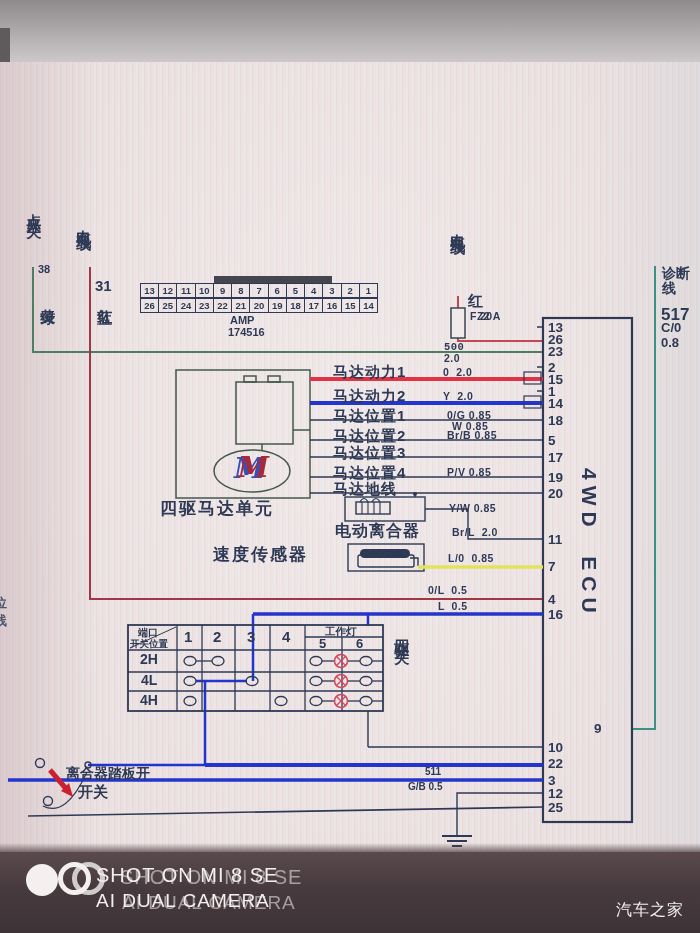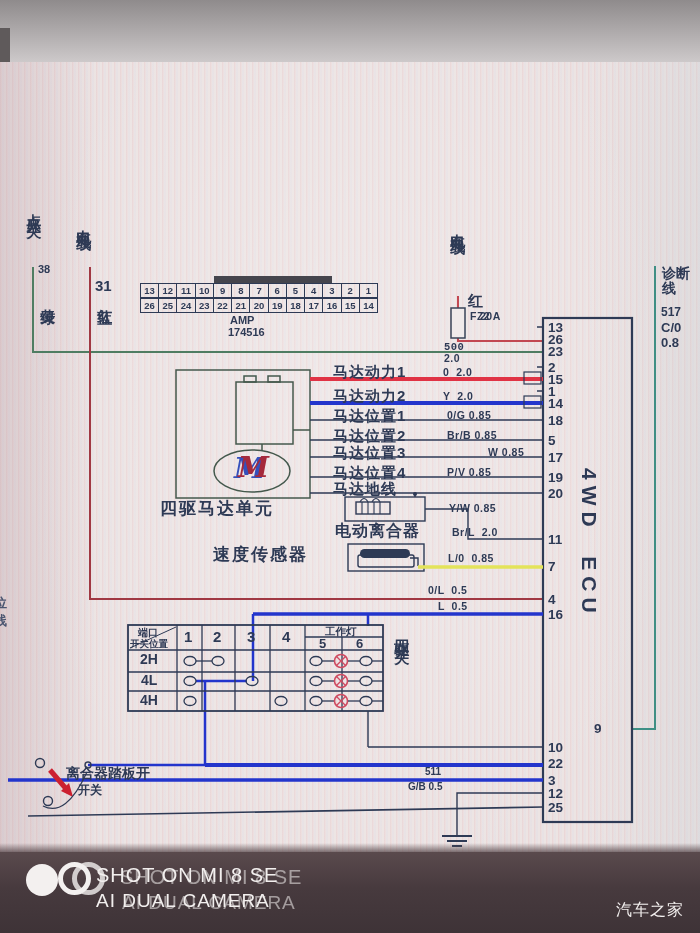--- a/index.html
+++ b/index.html
@@ -224,21 +224,21 @@
   <div class="t" style="left:228px;top:327px;font-size:11px;">174516</div>
 
   <div class="t vt" style="left:450px;top:222px;font-size:15px;">电瓶线</div>
   <div class="t" style="left:468px;top:293px;font-size:15px;">红</div>
   <div class="t code" style="left:470px;top:311px;">FZ2</div>
   <div class="t code" style="left:480px;top:311px;">20A</div>
   <div class="t code" style="left:444px;top:342px;font-family:Liberation Mono, monospace;">500</div>
   <div class="t code" style="left:444px;top:353px;">2.0</div>
 
   <div class="t" style="left:662px;top:266px;width:38px;font-size:14px;white-space:normal;">诊断线</div>
-  <div class="t" style="left:661px;top:306px;font-size:12px;">517</div>
+  <div class="t" style="left:661px;top:306px;font-size:17px;">517</div>
   <div class="t" style="left:661px;top:321px;font-size:13px;">C/0</div>
   <div class="t" style="left:661px;top:336px;font-size:13px;">0.8</div>
 
   <div class="t ecu-title" style="left:578px;top:468px;height:210px;">4WD  ECU</div>
   <span class="pin" style="top:320px;">13</span>
   <span class="pin" style="top:332px;">26</span>
   <span class="pin" style="top:344px;">23</span>
   <span class="pin" style="top:360px;">2</span>
   <span class="pin" style="top:372px;">15</span>
   <span class="pin" style="top:384px;">1</span>
@@ -263,21 +263,21 @@
   <div class="t" style="left:333px;top:388px;font-size:15px;letter-spacing:1px;">马达动力2</div>
   <div class="t" style="left:333px;top:408px;font-size:15px;letter-spacing:1px;">马达位置1</div>
   <div class="t" style="left:333px;top:428px;font-size:15px;letter-spacing:1px;">马达位置2</div>
   <div class="t" style="left:333px;top:445px;font-size:15px;letter-spacing:1px;">马达位置3</div>
   <div class="t" style="left:333px;top:465px;font-size:15px;letter-spacing:1px;">马达位置4</div>
   <div class="t" style="left:333px;top:481px;font-size:15px;letter-spacing:1px;">马达地线</div>
   <div class="t code" style="left:443px;top:367px;">0  2.0</div>
   <div class="t code" style="left:443px;top:391px;">Y  2.0</div>
   <div class="t code" style="left:447px;top:410px;">0/G 0.85</div>
   <div class="t code" style="left:447px;top:430px;">Br/B 0.85</div>
-  <div class="t code" style="left:452px;top:447px;margin-left:36px;">W 0.85</div>
+  <div class="t code" style="left:452px;top:421px;">W 0.85</div>
   <div class="t code" style="left:447px;top:467px;">P/V 0.85</div>
   <div class="t code" style="left:449px;top:483px;margin-top:20px;">Y/W 0.85</div>
 
   <div class="t m-mark" style="left:238px;top:453px;">M</div>
   <div class="t" style="left:160px;top:500px;font-size:17px;letter-spacing:2px;">四驱马达单元</div>
 
   <div class="t" style="left:335px;top:523px;font-size:16px;letter-spacing:1px;">电动离合器</div>
   <div class="t code" style="left:452px;top:527px;">Br/L  2.0</div>
   <div class="t" style="left:213px;top:546px;font-size:17px;letter-spacing:2px;">速度传感器</div>
   <div class="t code" style="left:448px;top:553px;">L/0  0.85</div>
@@ -293,21 +293,21 @@
   <div class="t" style="left:282px;top:629px;font-size:15px;">4</div>
   <div class="t" style="left:325px;top:626px;font-size:10.5px;">工作灯</div>
   <div class="t" style="left:319px;top:637px;font-size:13px;">5</div>
   <div class="t" style="left:356px;top:637px;font-size:13px;">6</div>
   <div class="t" style="left:140px;top:652px;font-size:14px;">2H</div>
   <div class="t" style="left:141px;top:673px;font-size:14px;">4L</div>
   <div class="t" style="left:140px;top:693px;font-size:14px;">4H</div>
   <div class="t vt" style="left:394px;top:628px;font-size:15px;">四驱开关</div>
 
   <div class="t" style="left:66px;top:766px;font-size:14px;">离合器踏板开</div>
-  <div class="t" style="left:78px;top:784px;font-size:12px;">开关</div>
+  <div class="t" style="left:78px;top:784px;font-size:15px;">开关</div>
 
   <div class="t" style="left:425px;top:767px;font-size:10px;">511</div>
   <div class="t" style="left:408px;top:782px;font-size:10px;">G/B 0.5</div>
 
   <div class="t" style="left:-6px;top:596px;font-size:13px;color:#4a5570;">位</div>
   <div class="t" style="left:-6px;top:614px;font-size:13px;color:#4a5570;">线</div>
 
   <div class="top-band"></div>
   <div class="top-notch"></div>
   <div class="bottom-fade"></div>

